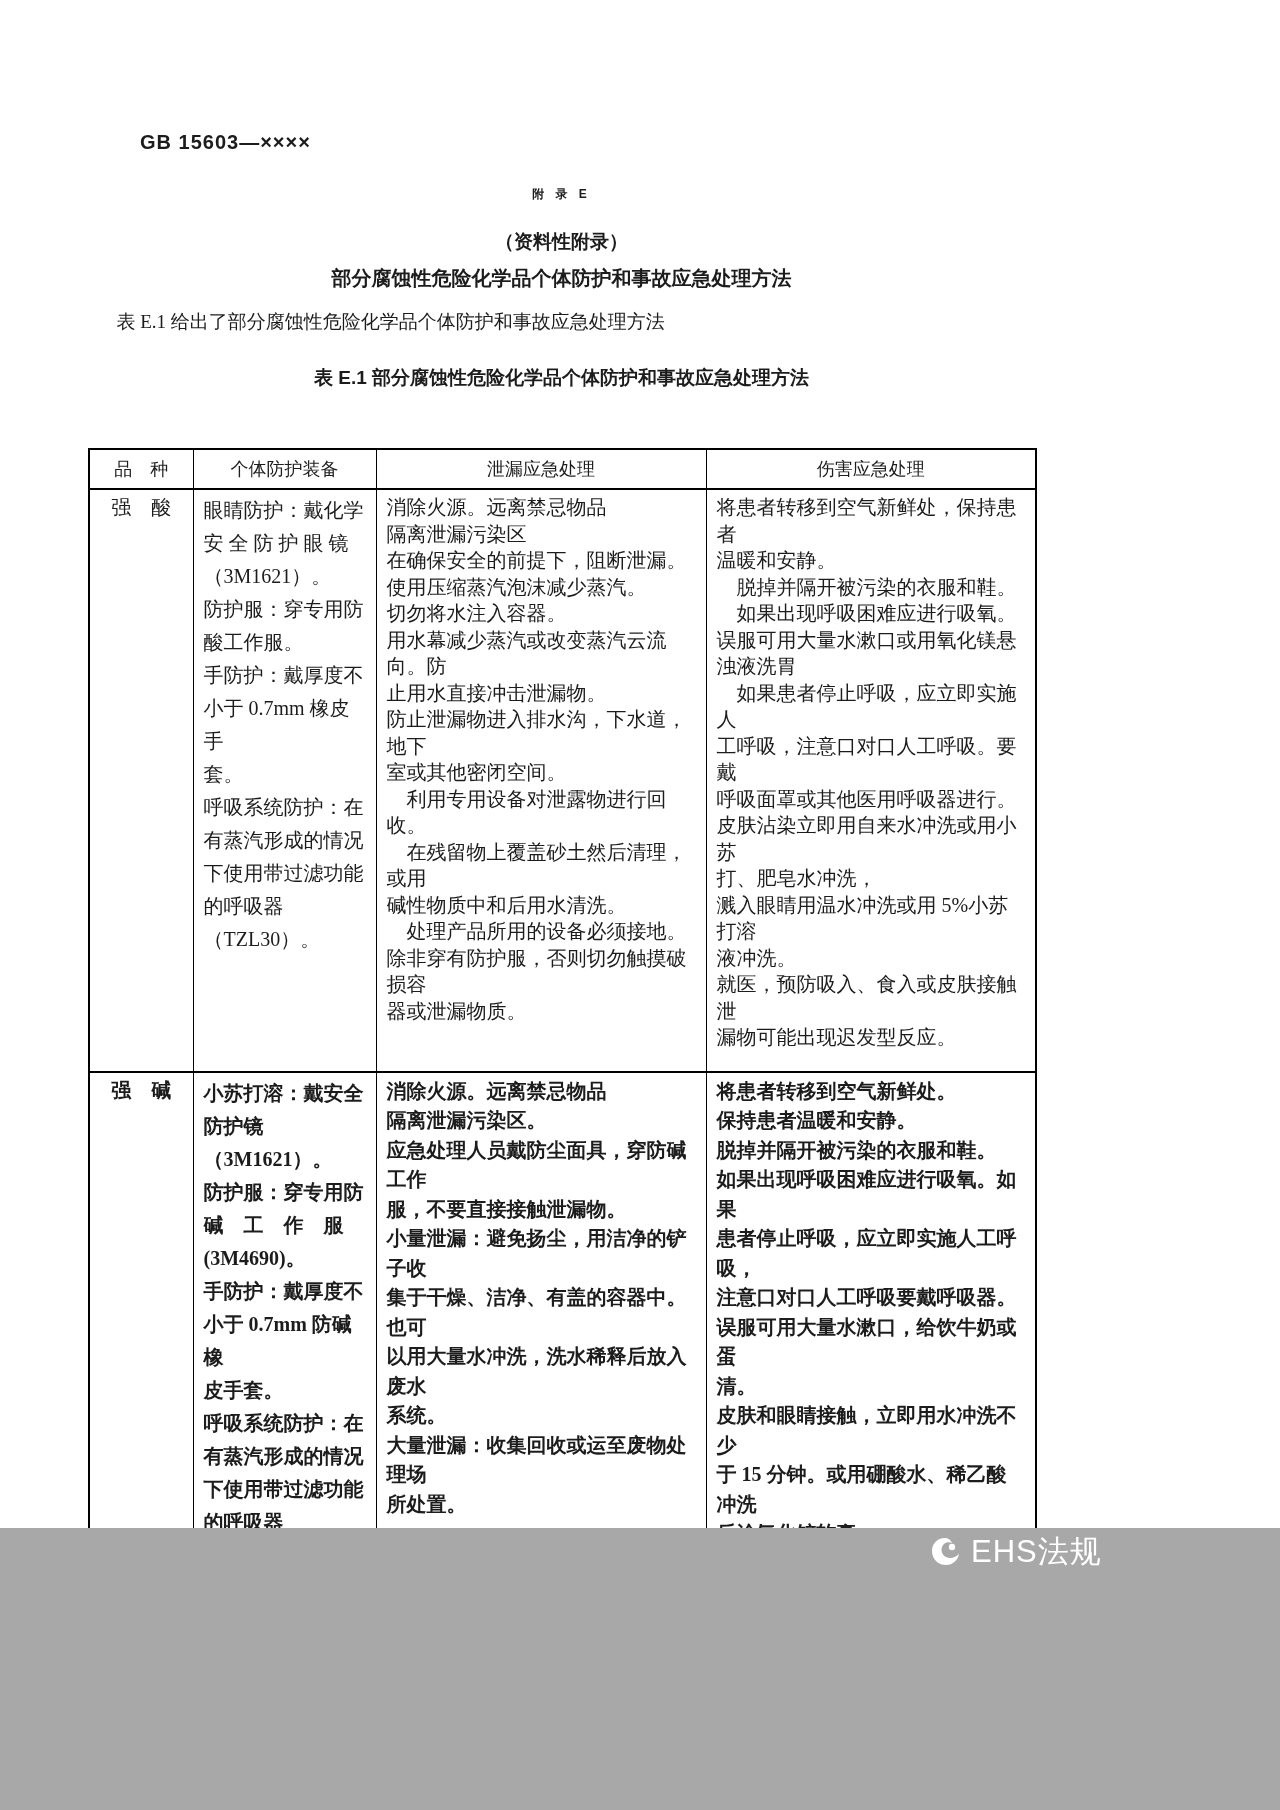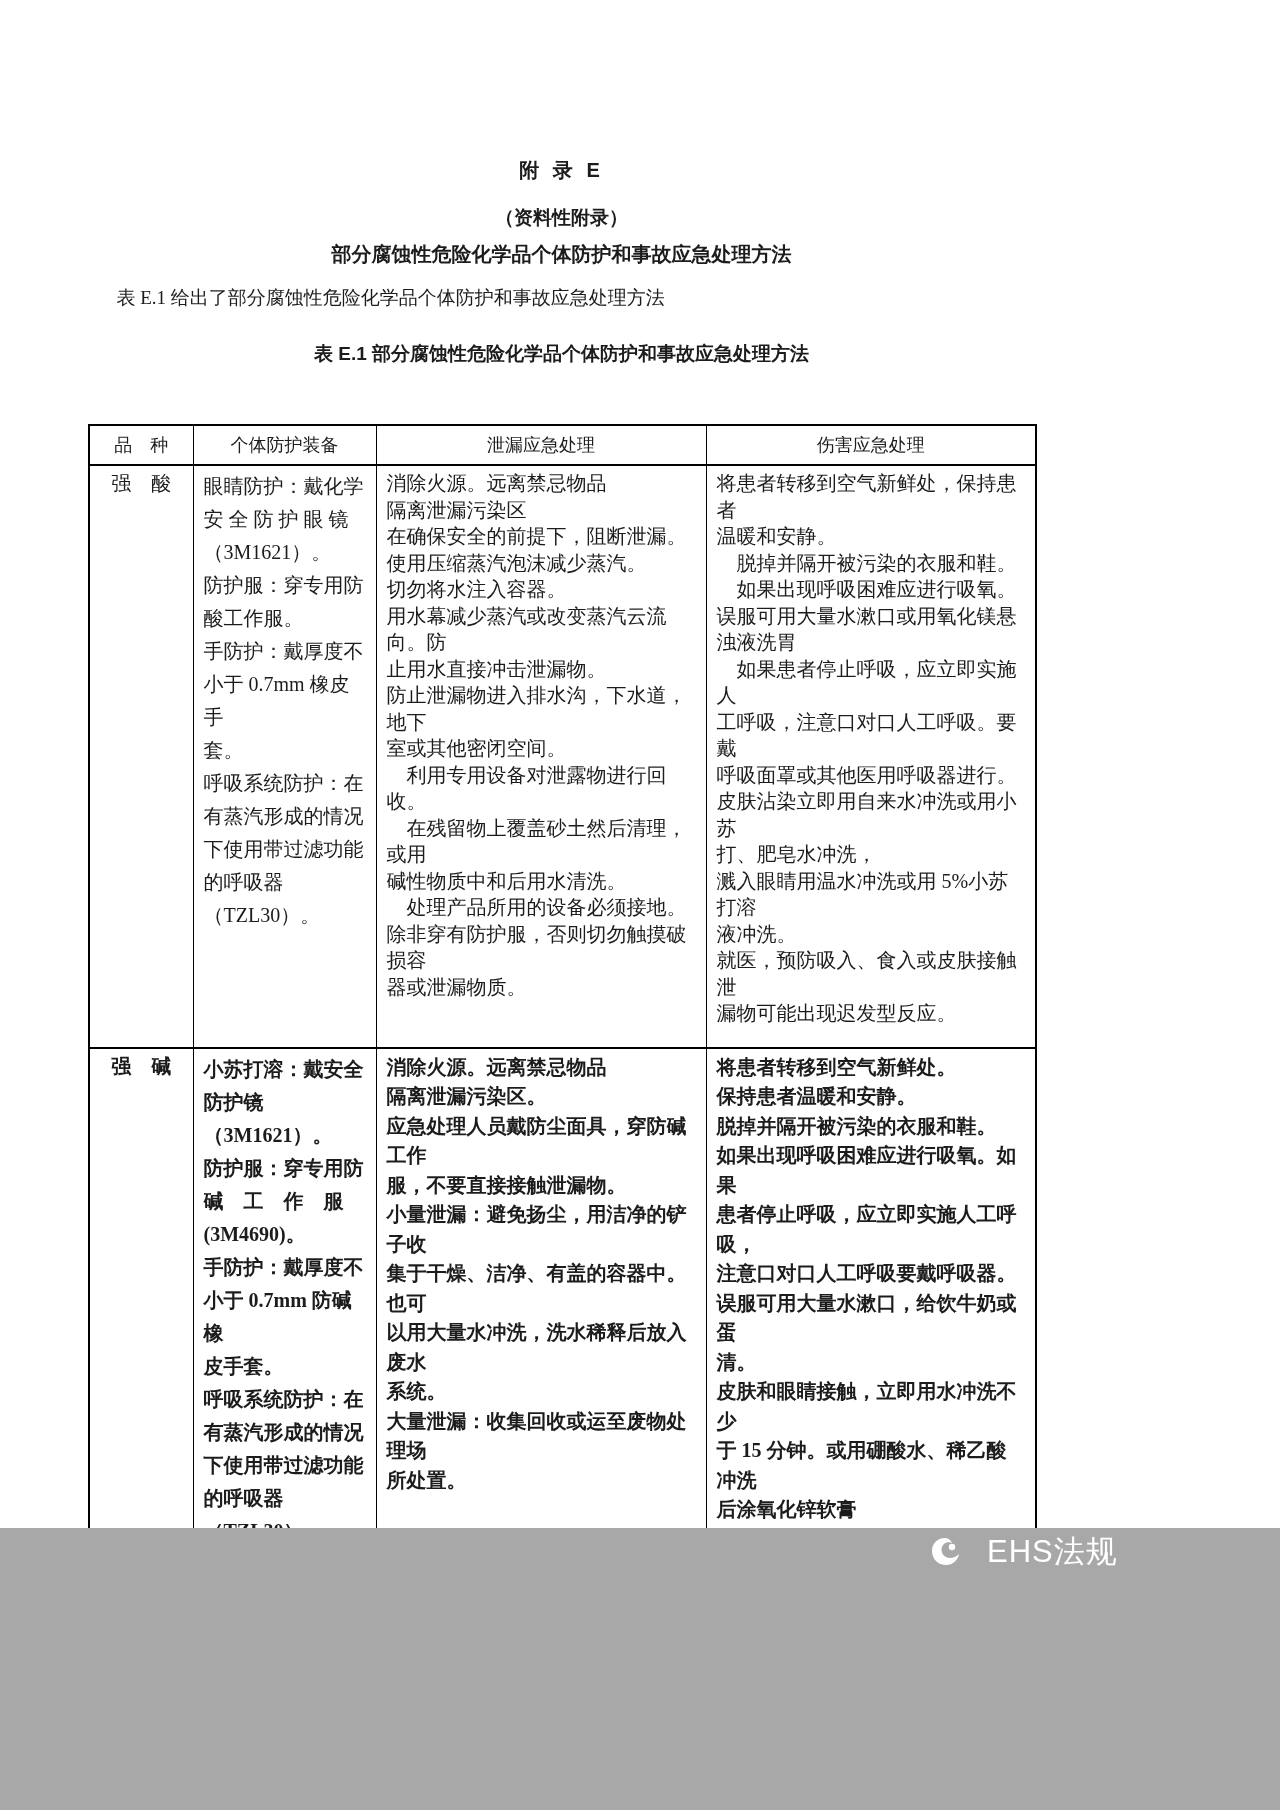--- a/index.html
+++ b/index.html
@@ -11,21 +11,21 @@
     position:relative;
     overflow:hidden;
   }
   .page{position:relative;width:1280px;height:1810px;background:#ffffff;}
   .content{margin-left:88px;width:947px;padding-top:130px;}
   .std-num{
     margin-left:52px;
     font-size:20px;line-height:24px;font-weight:600;
     letter-spacing:1px;
   }
-  .t-appendix{margin-top:28px;text-align:center;font-size:20px;line-height:24px;font-weight:700;letter-spacing:4px;}
+  .t-appendix{margin-top:28px;text-align:center;font-size:12px;line-height:24px;font-weight:700;letter-spacing:4px;}
   .t-type{margin-top:24px;text-align:center;font-size:19px;line-height:24px;font-weight:700;}
   .t-subject{margin-top:12px;text-align:center;font-size:20px;line-height:24px;font-weight:700;}
   .t-intro{margin-top:20px;font-size:19px;line-height:24px;text-indent:1.5em;font-family:"Liberation Serif", serif;}
   .table-title{margin-top:32px;text-align:center;font-size:19px;line-height:24px;font-weight:700;}
 
   table.protection{
     margin-top:58px;
     width:947px;
     border-collapse:collapse;
     table-layout:fixed;
@@ -65,32 +65,33 @@
   }
 
   .footer-band{
     position:absolute;
     left:0;right:0;top:1528px;bottom:0;
     background:#a8a8a8;
   }
   .watermark{
     position:absolute;
     left:925px;top:4px;
-    display:flex;align-items:center;gap:22px;
+    display:flex;align-items:center;gap:6px;
     color:#ffffff;
   }
   .watermark .wm-text{font-size:31px;line-height:40px;letter-spacing:1px;}
   .wm-icon{width:40px;height:40px;display:inline-block;}
 </style>
 </head>
 <body>
 
 <div class="page">
   <div class="content">
 
+    <div class="std-num">GB 15603—××××</div>
 
     <div class="t-appendix">附 录 E</div>
     <div class="t-type">（资料性附录）</div>
     <div class="t-subject">部分腐蚀性危险化学品个体防护和事故应急处理方法</div>
     <div class="t-intro">表 E.1 给出了部分腐蚀性危险化学品个体防护和事故应急处理方法</div>
 
     <div class="table-title">表 E.1  部分腐蚀性危险化学品个体防护和事故应急处理方法</div>
 
     <table class="protection">
       <colgroup>

